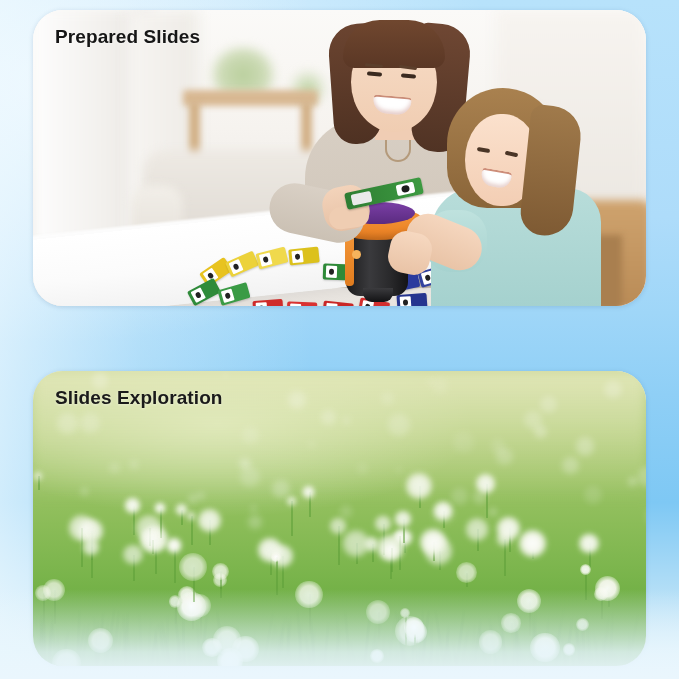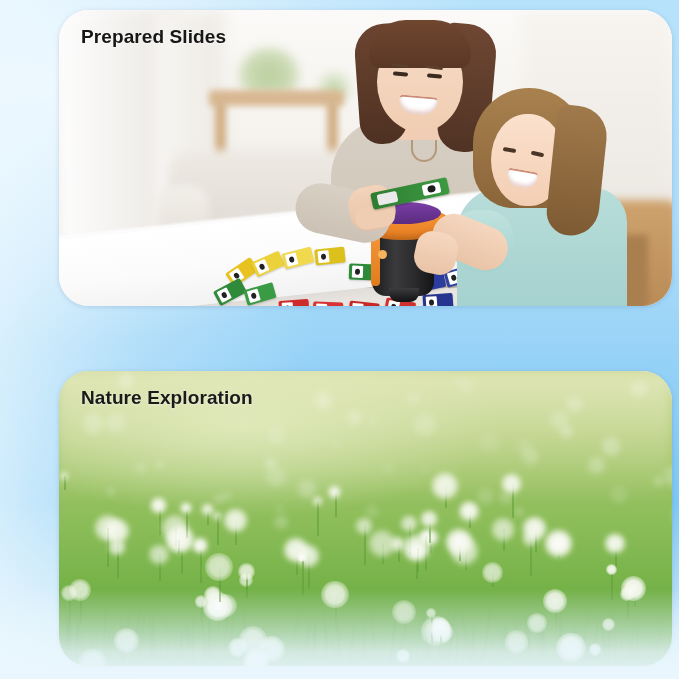--- a/index.html
+++ b/index.html
@@ -26,21 +26,20 @@
     content:"";position:absolute;left:0;bottom:0;width:100%;height:90px;
     background:linear-gradient(180deg, rgba(232,246,253,0) 0%, rgba(232,246,253,.85) 70%, #eaf6fd 100%);
     pointer-events:none;
   }
 
   .card{
     position:absolute;left:33px;width:613px;
     border-radius:30px;overflow:hidden;
     box-shadow:0 1px 5px rgba(40,80,120,.18);
     background:#fff;
-    margin-left:26px;
   }
   #card-top{top:10px;height:296px;}
   #card-bottom{top:371px;height:295px;}
 
   .photo{position:absolute;inset:0;overflow:hidden;}
 
   .caption{
     position:absolute;left:22px;top:16px;
     font-size:19px;font-weight:bold;color:#161616;
     letter-spacing:.1px;z-index:40;
@@ -792,16 +791,16 @@
       
       
       
       
       
       
       
       
     </div>
 
-    <div class="caption">Nature Exploration</div>
+    <div class="caption">Slides Exploration</div>
   </div>
 
 </div>
 
 </body></html>

